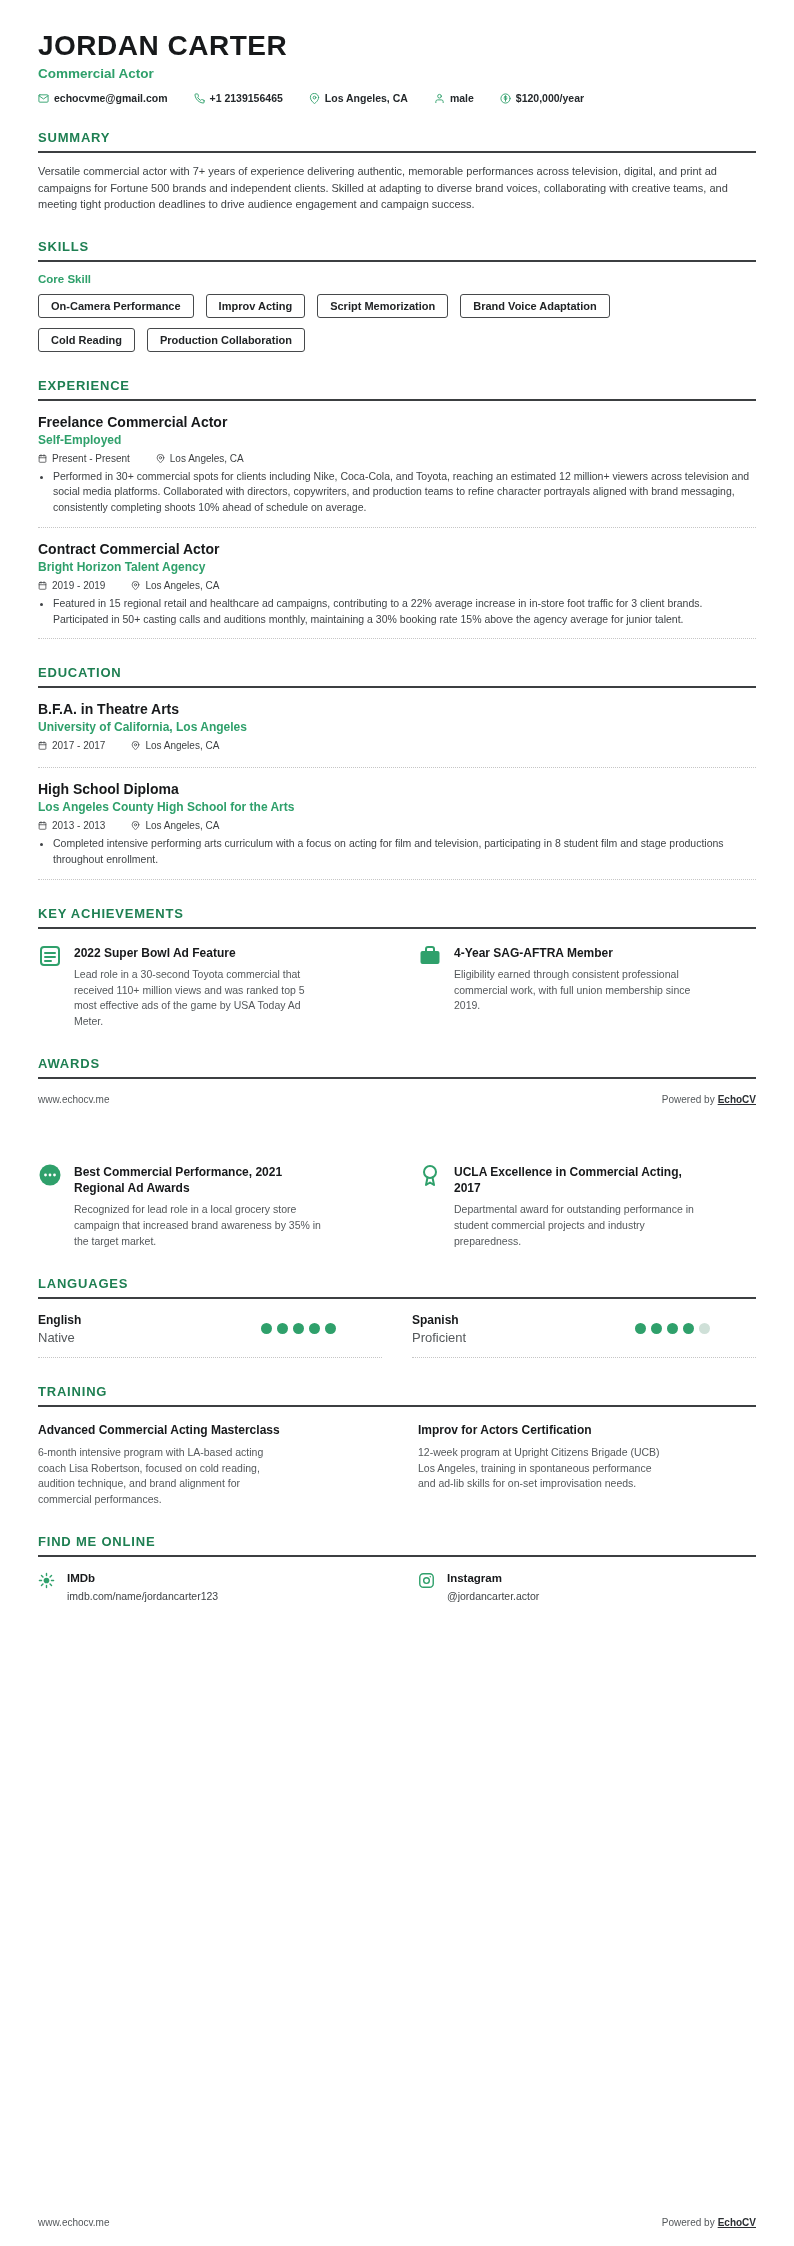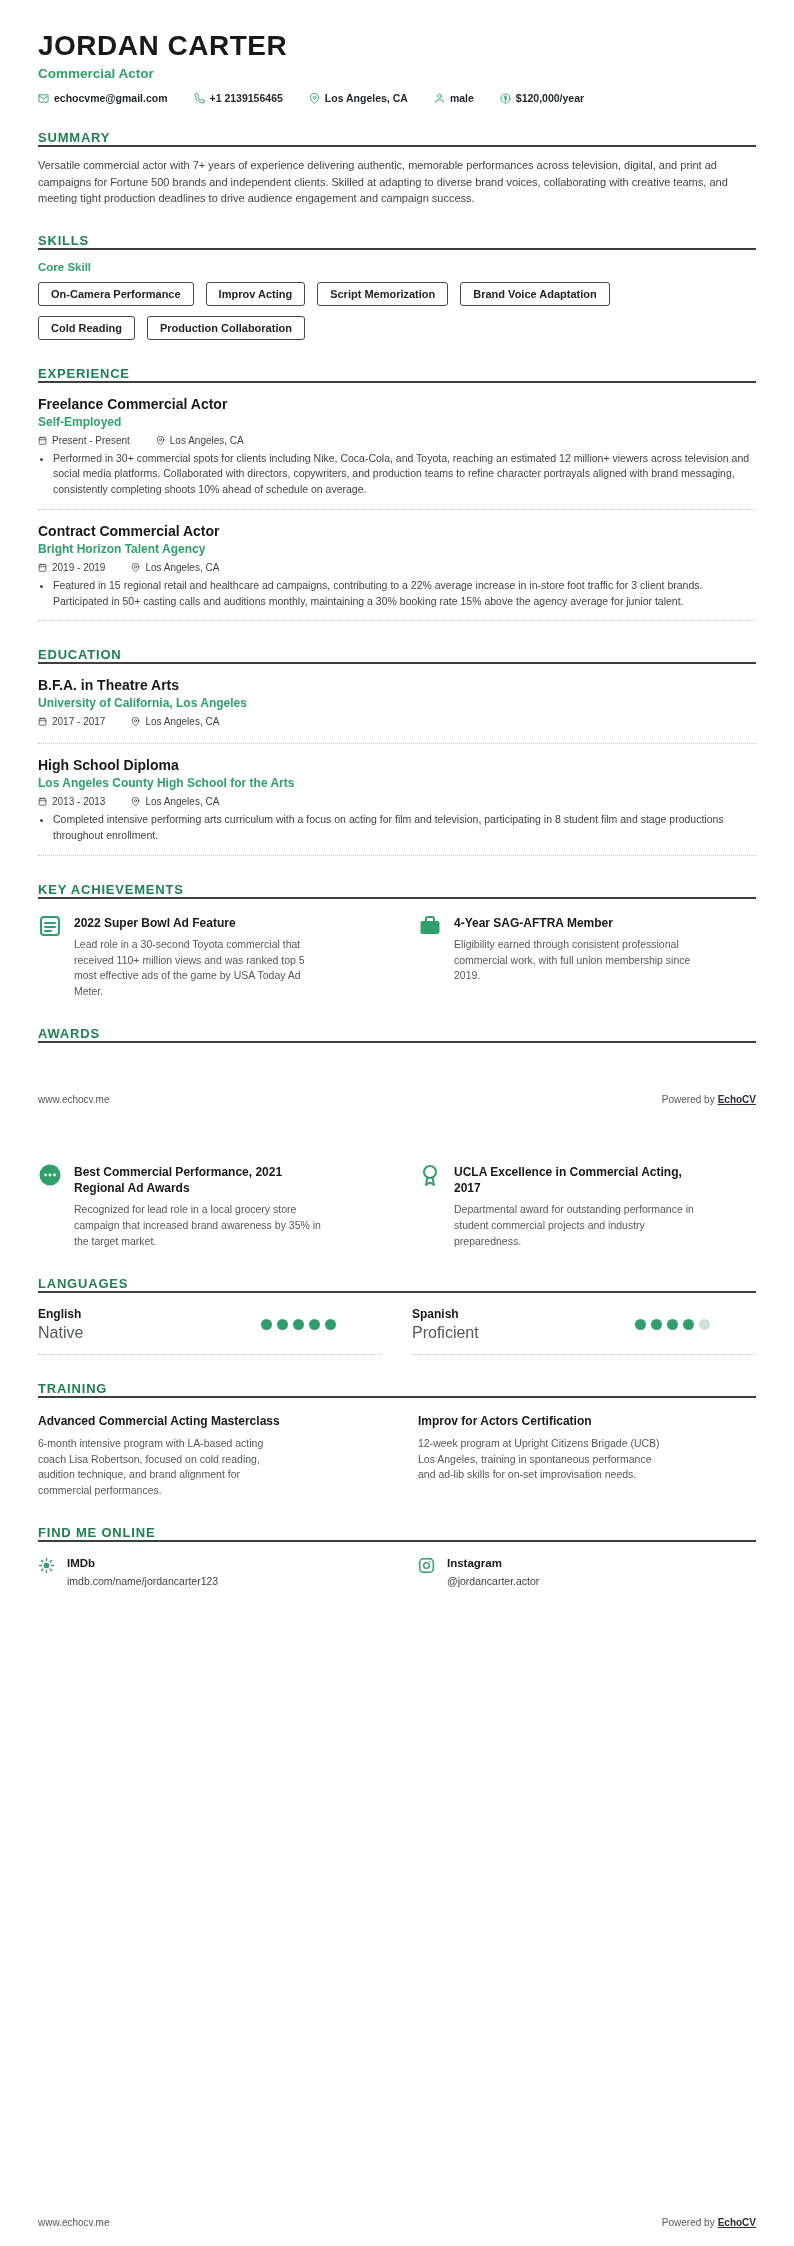--- a/index.html
+++ b/index.html
@@ -18,21 +18,21 @@
 
   
   .name{font-size:28px;font-weight:800;letter-spacing:.5px;margin:0 0 4px;color:var(--ink);}
   .job-title{color:var(--accent-light);font-weight:700;font-size:13.5px;margin-bottom:11px;}
   .contacts{display:flex;align-items:center;gap:26px;font-size:10.5px;font-weight:700;color:#24282b;}
   .contact{display:inline-flex;align-items:center;gap:5px;cursor:pointer;}
   .contact .ic{color:var(--accent-light);}
 
   
   .sec{margin-top:26px;}
-  .sec-h{font-size:13px;font-weight:800;letter-spacing:.8px;color:var(--accent);margin:0;padding-bottom:0;border-bottom:2px solid var(--heading-rule);}
+  .sec-h{font-size:13px;font-weight:800;letter-spacing:.8px;color:var(--accent);margin:0;padding-bottom:6px;border-bottom:2px solid var(--heading-rule);}
   .body-text{font-size:11px;color:var(--body-ink);line-height:1.5;margin:10px 0 0;}
 
   
   .subhead{color:var(--accent-light);font-weight:700;font-size:11.5px;margin:11px 0 9px;}
   .chips{display:flex;flex-wrap:wrap;gap:10px 12px;max-width:655px;}
   .chip{border:1px solid #46494b;border-radius:3px;padding:5px 12px;font-size:11px;font-weight:700;color:#212426;white-space:nowrap;}
 
   
   .entry{margin-top:13px;padding-bottom:11px;border-bottom:1px dotted #c6c6c6;}
   .entry-title{font-size:14px;font-weight:800;margin:0 0 3px;color:var(--ink);}
@@ -46,21 +46,21 @@
   
   .grid2{display:grid;grid-template-columns:1fr 1fr;gap:22px 42px;margin-top:15px;}
   .kv-item{display:flex;gap:12px;align-items:flex-start;}
   .big-ic{width:24px;height:24px;flex:none;color:var(--accent-light);}
   .kv-title{font-weight:800;font-size:12px;color:var(--ink);line-height:1.35;margin:1px 0 6px;max-width:245px;}
   .kv-desc{font-size:10.5px;color:var(--muted);line-height:1.5;max-width:248px;}
 
   
   .lang-item{display:flex;justify-content:space-between;align-items:center;padding:8px 0 12px;border-bottom:1px dotted #c6c6c6;}
   .lang-name{font-weight:800;font-size:12px;color:var(--ink);}
-  .lang-level{font-size:16px;color:var(--muted);margin-top:3px;}
+  .lang-level{font-size:13px;color:var(--muted);margin-top:3px;}
   .dots{display:flex;gap:5px;margin-right:46px;}
   .dot{width:11px;height:11px;border-radius:50%;background:var(--accent-light);}
   .dot.empty{background:var(--dot-empty);}
 
   
   .train-title{font-weight:800;font-size:12px;color:var(--ink);line-height:1.35;margin:0 0 7px;max-width:260px;}
   .train-desc{font-size:10.5px;color:var(--muted);line-height:1.5;max-width:252px;}
 
   
   .online-item{display:flex;gap:12px;align-items:flex-start;}

